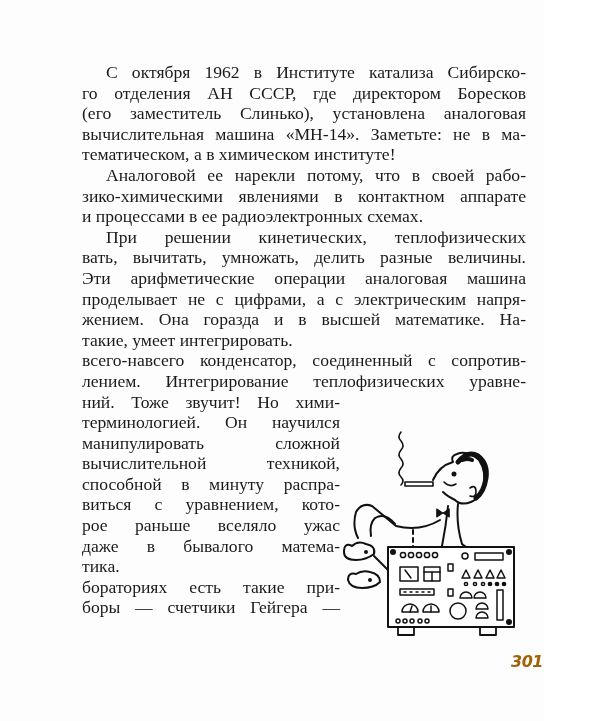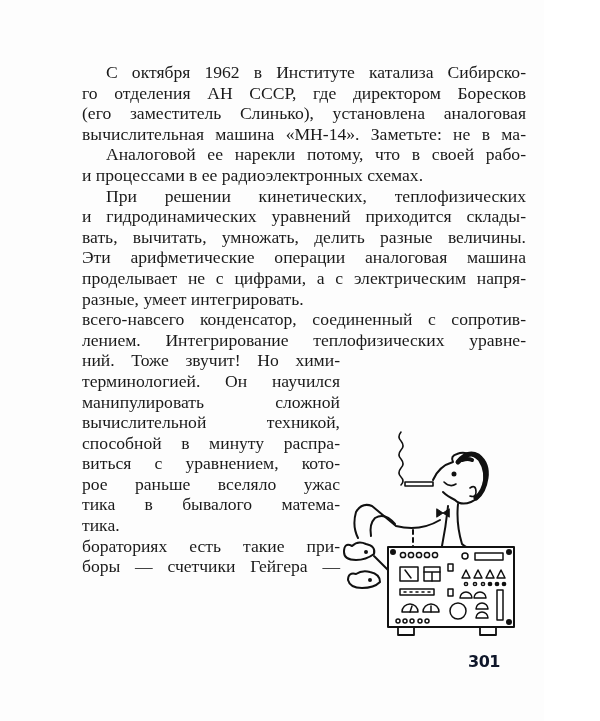--- a/index.html
+++ b/index.html
@@ -5,54 +5,56 @@
   html, body { margin:0; padding:0; }
   body { width:600px; height:721px; background:#ffffff; position:relative; overflow:hidden; }
   .page { position:absolute; left:0; top:0; width:544px; height:721px; background:#fdfdfd; }
   .text { position:absolute; left:82px; top:62px; width:444px;
           font-family:"Liberation Serif", serif; font-size:17.6px; line-height:20.6px; color:#1a1a1a; }
   .line { display:block; text-align:justify; text-align-last:justify; white-space:nowrap; height:20.6px; }
   .line.last { text-align-last:left; }
   .line.indent { padding-left:24px; }
   .narrow { width:258px; }
   .illus { position:absolute; left:340px; top:420px; width:200px; height:230px; }
-  .pagenum { position:absolute; left:468px; top:652px; font-family:"DejaVu Sans", sans-serif;
-             font-weight:bold; font-size:16px; color:#0f172a; letter-spacing:-0.5px; }
+  .pagenum { position:absolute; left:511px; top:652px; font-family:"DejaVu Sans", sans-serif;
+             font-weight:bold; font-size:16px; color:#a16207; letter-spacing:-0.5px;font-style:italic; }
 </style>
 </head>
 <body>
 
 <div class="page">
   <div class="text">
 
     <span class="line indent">С октября 1962 в Институте катализа Сибирско-</span>
     <span class="line">го отделения АН СССР, где директором Боресков</span>
     <span class="line">(его заместитель Слинько), установлена аналоговая</span>
     <span class="line">вычислительная машина «МН-14». Заметьте: не в ма-</span>
+    <span class="line last">тематическом, а в химическом институте!</span>
 
     <span class="line indent">Аналоговой ее нарекли потому, что в своей рабо-</span>
+    <span class="line">зико-химическими явлениями в контактном аппарате</span>
     <span class="line last">и процессами в ее радиоэлектронных схемах.</span>
 
     <span class="line indent">При решении кинетических, теплофизических</span>
-    <span class="line">и гидродинамических уравнений приходится склады-</span>
     <span class="line">вать, вычитать, умножать, делить разные величины.</span>
     <span class="line">Эти арифметические операции аналоговая машина</span>
     <span class="line">проделывает не с цифрами, а с электрическим напря-</span>
-    <span class="line last">разные, умеет интегрировать.</span>
+    <span class="line">жением. Она горазда и в высшей математике. На-</span>
+    <span class="line last">такие, умеет интегрировать.</span>
 
     <span class="line">всего-навсего конденсатор, соединенный с сопротив-</span>
     <span class="line">лением. Интегрирование теплофизических уравне-</span>
     <span class="line narrow">ний. Тоже звучит! Но хими-</span>
     <span class="line narrow">терминологией. Он научился</span>
     <span class="line narrow">манипулировать сложной</span>
     <span class="line narrow">вычислительной техникой,</span>
     <span class="line narrow">способной в минуту распра-</span>
     <span class="line narrow">виться с уравнением, кото-</span>
     <span class="line narrow">рое раньше вселяло ужас</span>
-    <span class="line narrow">тика в бывалого матема-</span>
+    <span class="line narrow">даже в бывалого матема-</span>
     <span class="line narrow last">тика.</span>
 
     <span class="line narrow">бораториях есть такие при-</span>
     <span class="line narrow">боры — счетчики Гейгера —</span>
 
   </div>
 
   <svg class="illus" viewBox="340 420 200 230" xmlns="http://www.w3.org/2000/svg" fill="none" stroke="#111" stroke-width="2" stroke-linecap="round" stroke-linejoin="round">
 
     <path d="M401 432 q-4 5 0 9 q4 5 0 9 q-4 5 0 9 q4 5 0 9 q-4 5 0 9 q4 4 0 8" stroke-width="1.6"></path>

